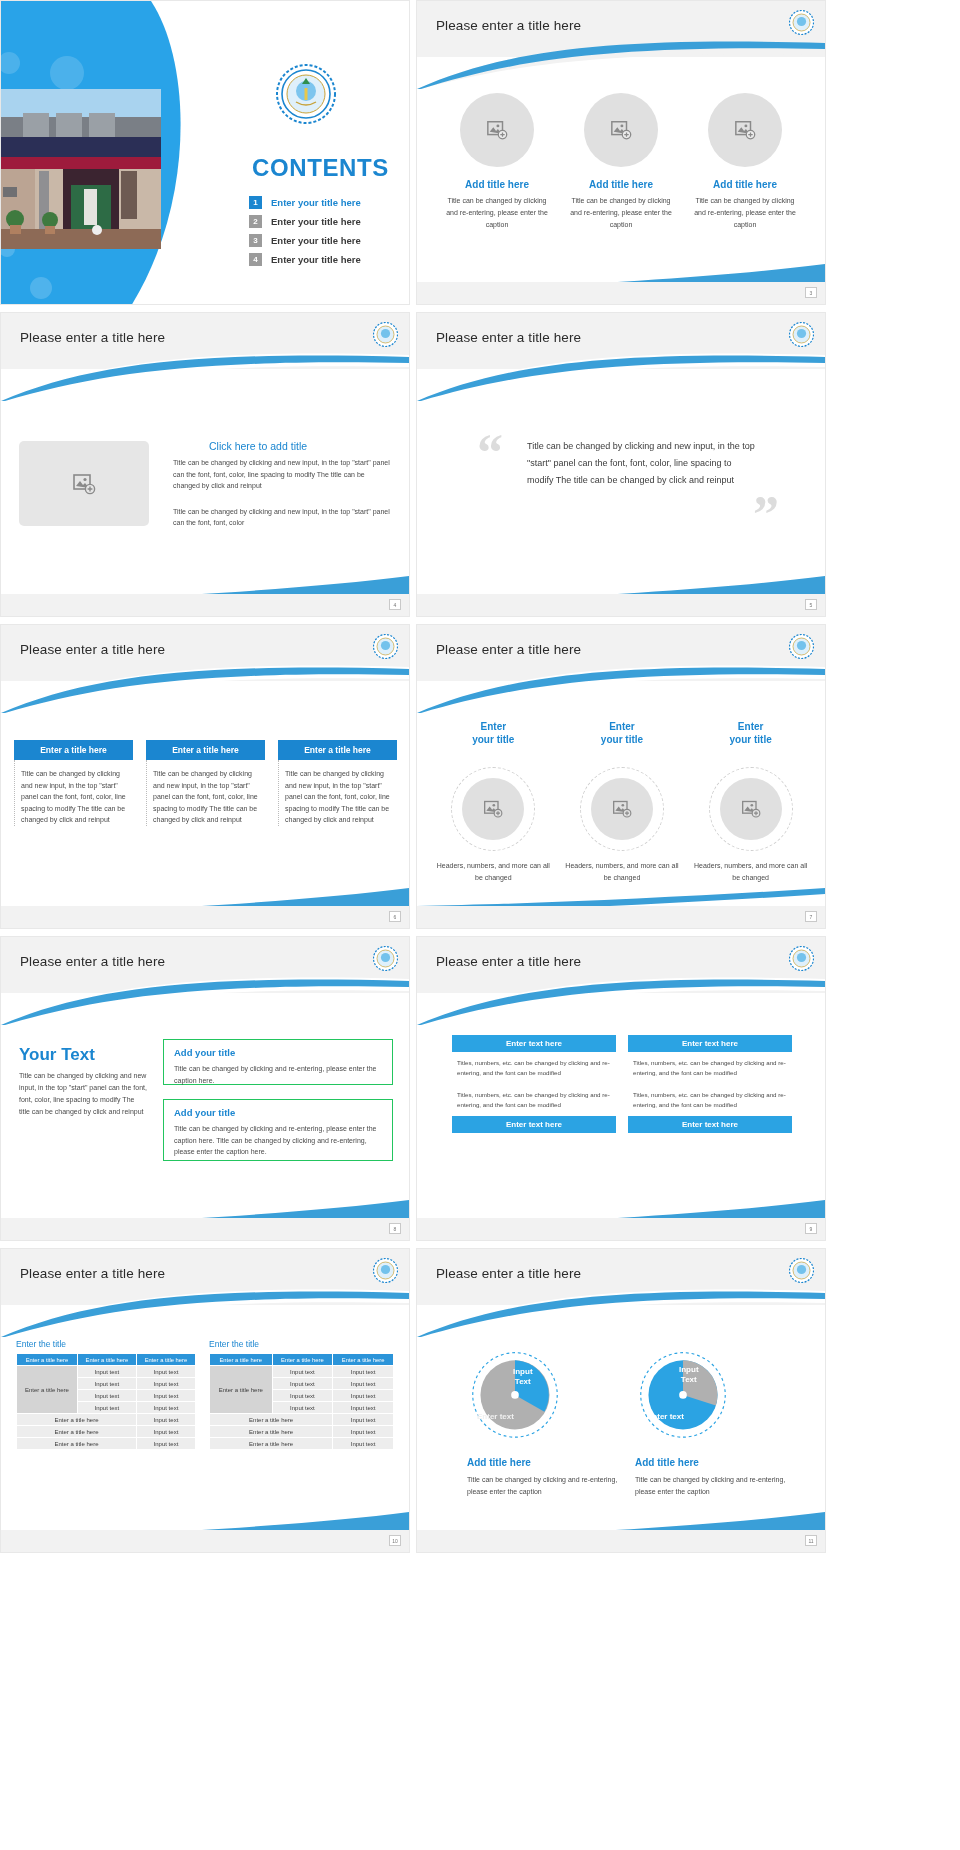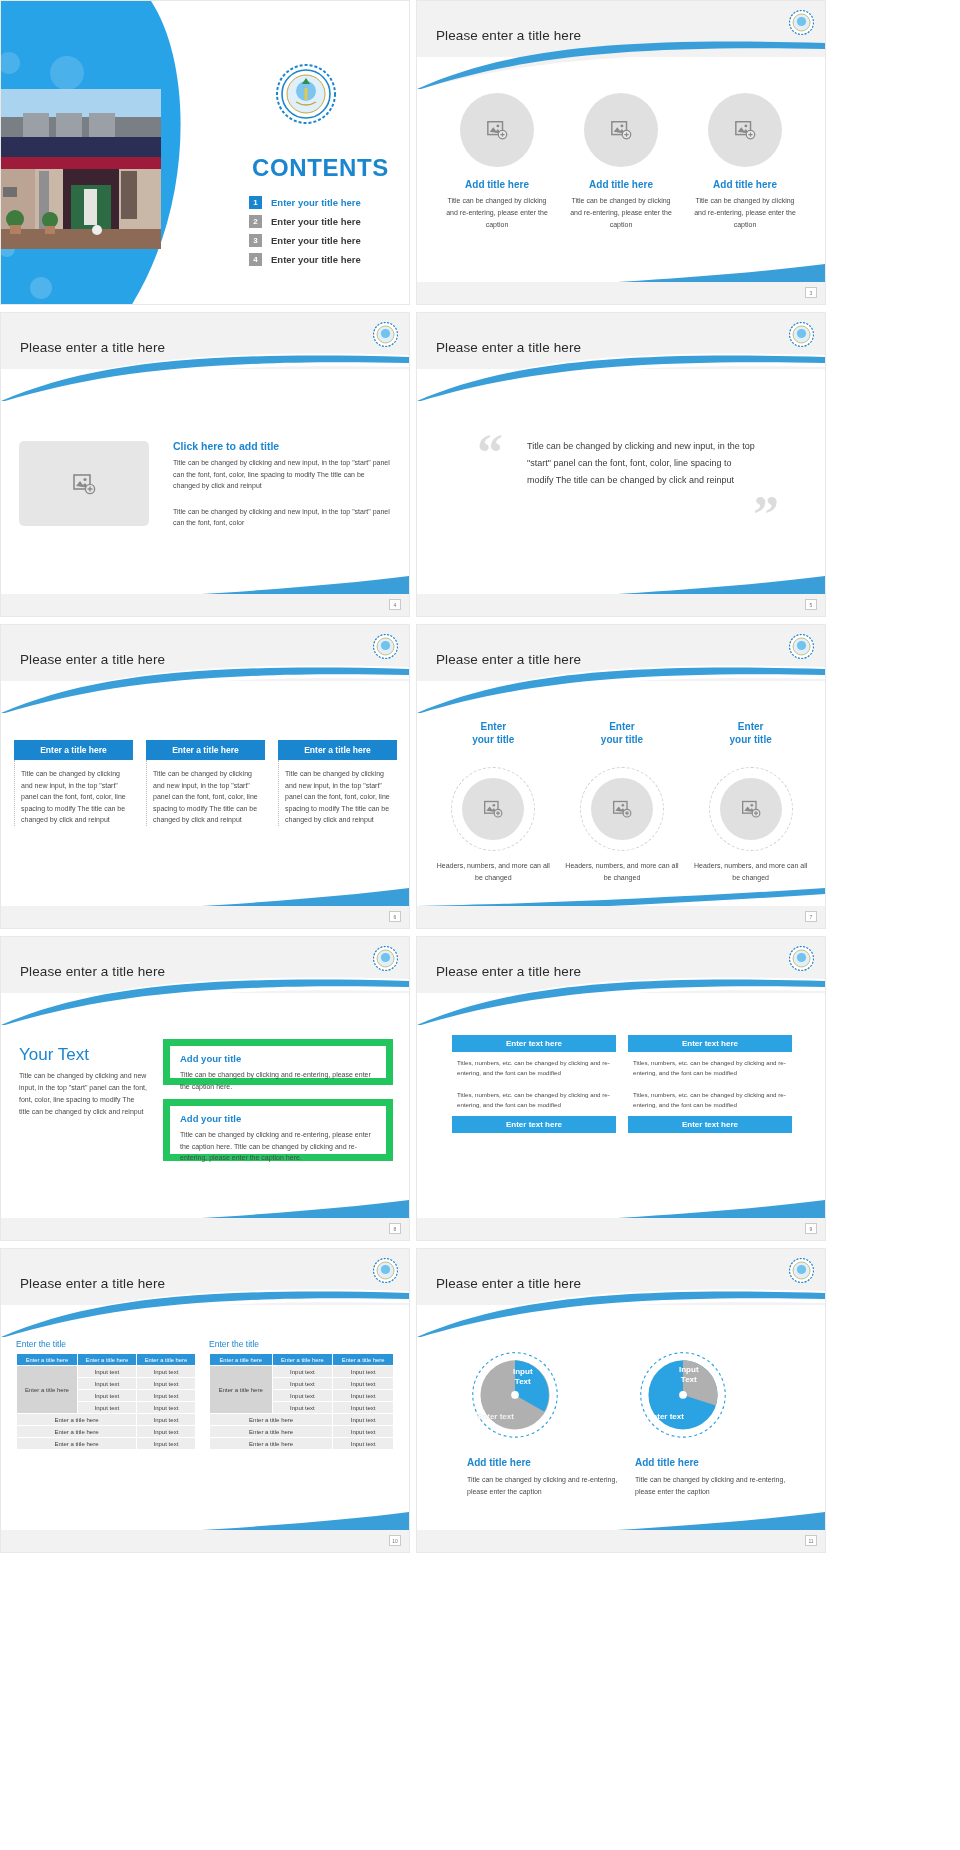--- a/index.html
+++ b/index.html
@@ -24,21 +24,21 @@
     background: #ffffff;
     overflow: hidden;
     border: 1px solid #e8e8e8;
   }
   
   .hdr {
     position:absolute; left:0; top:0; width:100%; height:56px;
     background:#f2f2f2;
   }
   .hdr-title {
-    position:absolute; left:19px; top:27px;
+    position:absolute; left:19px; top:17px;
     font-size:13.5px; color:#2b2b2b; font-weight:400; letter-spacing:.1px;
     white-space:nowrap;
   }
   .hdr-curve {
     position:absolute; left:0; top:40px; width:100%; height:48px;
   }
   .logo {
     position:absolute; right:11px; top:9px; width:25px; height:25px;
   }
   .pagenum {
@@ -82,21 +82,21 @@
   }
   .c3-h { font-size:10px; font-weight:bold; color:#1b86d0; margin-bottom:5px; }
   .c3-p { font-size:7px; color:#4a4a4a; line-height:12px; }
 
   
   .s4img {
     position:absolute; left:18px; top:128px; width:130px; height:85px;
     background:#e6e6e6; border-radius:5px; display:flex; align-items:center; justify-content:center;
   }
   .s4txt { position:absolute; left:172px; top:127px; width:220px; }
-  .s4-h { font-size:10.5px; font-weight:bold; color:#1b86d0; margin-bottom:5px; }
+  .s4-h { font-size:10.5px; font-weight:normal; color:#1b86d0; margin-bottom:5px;margin-left:36px; }
   .s4-p { font-size:7px; color:#4a4a4a; line-height:11.5px; }
   .s4-p2 { margin-top:14px; }
 
   
   .qm { position:absolute; font-family:"Liberation Serif", serif; color:#dcdcdc; font-weight:bold; }
   .qm-l { left:60px; top:110px; font-size:52px; }
   .qm-r { right:46px; top:172px; font-size:52px; }
   .q-body {
     position:absolute; left:110px; top:125px; width:230px;
     font-size:9px; color:#3c3c3c; line-height:17px;
@@ -116,23 +116,23 @@
   .s7c { width:118px; text-align:center; position:relative; }
   .s7-h { font-size:10px; font-weight:bold; color:#1b86d0; line-height:13px; margin-bottom:21px; }
   .s7-ring {
     width:84px; height:84px; border-radius:50%; border:1px dashed #cfcfcf;
     margin:0 auto; display:flex; align-items:center; justify-content:center;
   }
   .s7-inner { width:62px; height:62px; border-radius:50%; background:#e0e0e0; display:flex; align-items:center; justify-content:center; }
   .s7-p { font-size:7px; color:#4a4a4a; line-height:12px; margin-top:9px; }
 
   
-  .s8-big { position:absolute; left:18px; top:108px; font-size:17px; font-weight:normal; color:#1b86d0; }
+  .s8-big { position:absolute; left:18px; top:108px; font-size:17px; font-weight:bold; color:#1b86d0; }
   .s8-p { position:absolute; left:18px; top:133px; width:128px; font-size:7px; color:#4a4a4a; line-height:12px; }
-  .s8card { position:absolute; left:162px; width:230px; border:7px solid #22c55e; background:#fff; padding:7px 10px 10px; }
+  .s8card { position:absolute; left:162px; width:230px; border:1px solid #22c55e; background:#fff; padding:7px 10px 10px; }
   .s8card.a { top:102px; height:46px; }
   .s8card.b { top:162px; height:62px; }
   .s8-h { font-size:9.5px; font-weight:bold; color:#1b86d0; margin-bottom:5px; }
   .s8-c { font-size:7px; color:#4a4a4a; line-height:11.5px; }
 
   
   .s9wrap { position:absolute; left:35px; top:98px; width:340px; }
   .s9row { display:flex; gap:12px; }
   .s9cell { width:164px; }
   .s9bar { background:#2ba3e3; color:#fff; font-size:8px; font-weight:bold; text-align:center; padding:4px 0; }

